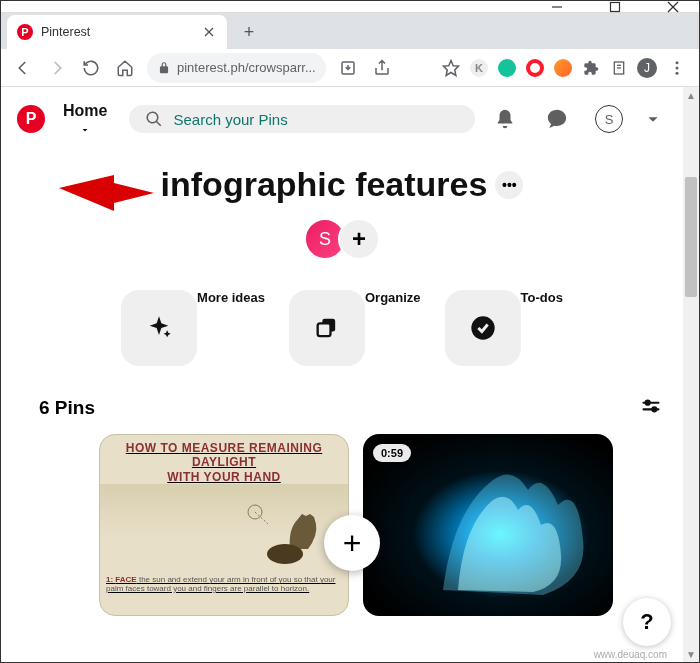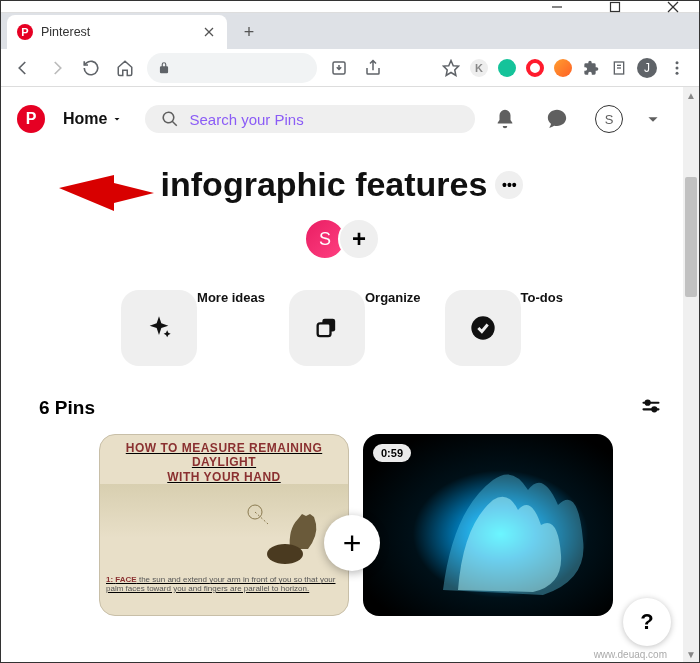--- a/index.html
+++ b/index.html
@@ -38,22 +38,22 @@
     .scrollbar-thumb { position: absolute; right: 2px; top: 90px; width: 12px; height: 120px; background: #c1c1c1; border-radius: 2px; }
     .scrollbar-arrow { position: absolute; right: 0; width: 16px; height: 16px; display: flex; align-items: center; justify-content: center; color: #888; font-size: 10px; }
     .scroll-up { top: 0; }
     .scroll-down { bottom: 0; }
     
     .page { padding-right: 16px; height: 100%; }
     
     
     .p-header { height: 64px; display: flex; align-items: center; padding: 0 16px; gap: 8px; }
     .p-logo { width: 28px; height: 28px; border-radius: 50%; background: #e60023; display: flex; align-items: center; justify-content: center; color: #fff; font-weight: bold; font-size: 16px; }
-    .p-home { font-size: 16px; font-weight: 600; color: #111; display: flex; align-items: center; gap: 4px; margin-left: 10px; margin-right: 14px; }
-    .p-search { flex: 1; height: 28px; background: #efefef; border-radius: 22px; display: flex; align-items: center; padding: 0 16px; gap: 10px; color: #8b5cf6; font-size: 15px; }
+    .p-home { font-size: 16px; font-weight: 600; color: #111; display: flex; align-items: center; gap: 4px; margin-left: 10px; margin-right: 14px; flex-direction: column; }
+    .p-search { flex: 1; height: 28px; background: #efefef; border-radius: 22px; display: flex; align-items: center; padding: 0 16px; gap: 10px; color: #0f766e; font-size: 15px; }
     .p-hicon { width: 44px; height: 44px; display: flex; align-items: center; justify-content: center; color: #5f5f5f; }
     .p-hicon svg { width: 22px; height: 22px; }
     .p-avatar { width: 28px; height: 28px; border-radius: 50%; border: 1.5px solid #333; display: flex; align-items: center; justify-content: center; font-size: 13px; font-weight: 500; }
     
     
     .board-head { text-align: center; padding-top: 14px; position: relative; }
     .arrow-annotation { position: absolute; left: 58px; top: 22px; }
     .board-title-row { display: flex; align-items: center; justify-content: center; gap: 8px; }
     .board-title { font-size: 34px; font-weight: 700; color: #111; }
     .more-pill { width: 28px; height: 28px; border-radius: 50%; background: #efefef; display: flex; align-items: center; justify-content: center; font-size: 14px; font-weight: bold; }
@@ -148,20 +148,21 @@
   </div>
   <div class="t-btn">
     <svg viewBox="0 0 24 24" fill="none" stroke="currentColor" stroke-width="2">
         <path d="M3 11l9-8 9 8v9a2 2 0 0 1-2 2h-4v-7h-6v7H5a2 2 0 0 1-2-2z"></path>
       </svg>
   </div>
   <div class="urlbar">
     <svg class="lock" viewBox="0 0 24 24" fill="#5f6368">
         <path d="M12 2a4 4 0 0 0-4 4v3H7a2 2 0 0 0-2 2v8a2 2 0 0 0 2 2h10a2 2 0 0 0 2-2v-8a2 2 0 0 0-2-2h-1V6a4 4 0 0 0-4-4zm-2 4a2 2 0 1 1 4 0v3h-4V6z"></path>
       </svg>
+    <span class="urlbar-text">pinterest.ph/crowsparr...</span>
   </div>
   <div class="t-btn">
     <svg viewBox="0 0 24 24" fill="none" stroke="currentColor" stroke-width="2">
         <rect x="4" y="4" width="16" height="16" rx="2"></rect>
         <path d="M12 8v6m-3-3 3 3 3-3"></path>
       </svg>
   </div>
   <div class="t-btn">
     <svg viewBox="0 0 24 24" fill="none" stroke="currentColor" stroke-width="2">
         <path d="M4 12v7a1 1 0 0 0 1 1h14a1 1 0 0 0 1-1v-7M16 6l-4-4-4 4M12 2v13"></path>

